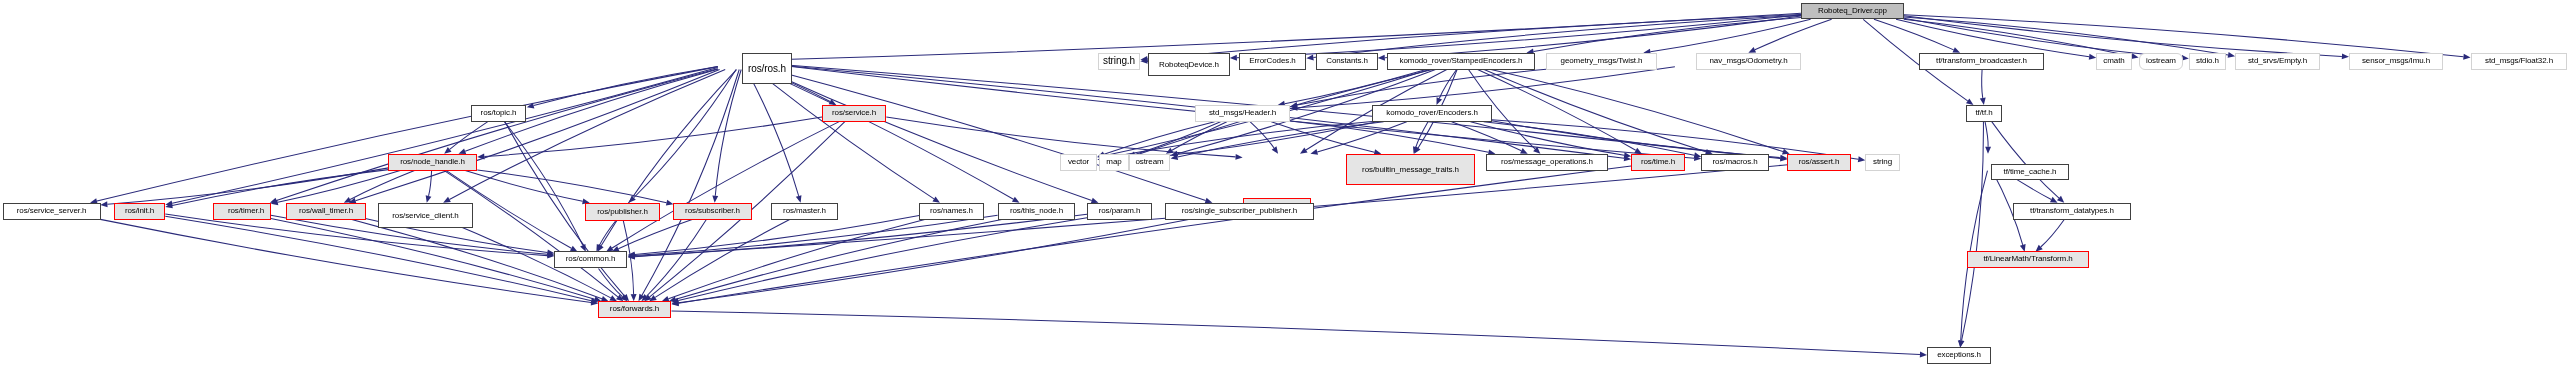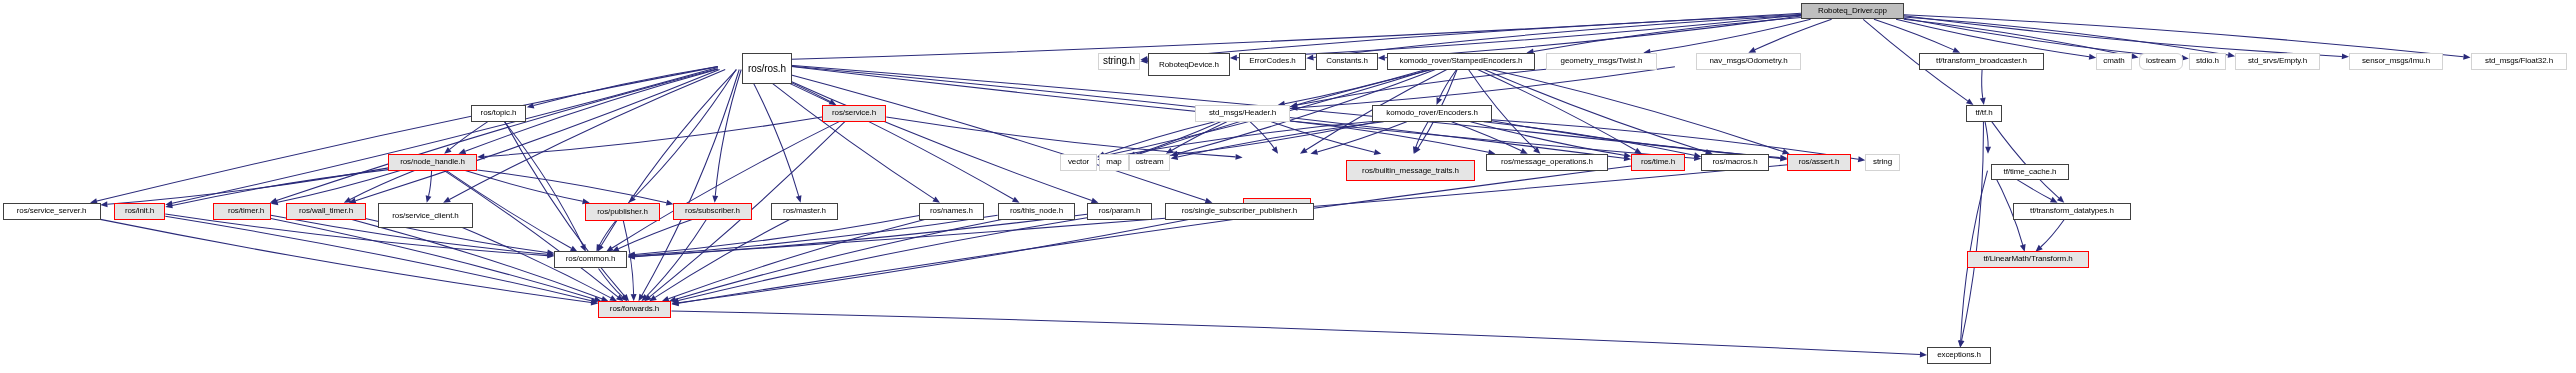--- a/index.html
+++ b/index.html
@@ -319,21 +319,21 @@
       <div class="node solid" style="left: 471px; top: 105px; width: 55px; height: 16.7px; font-size: 8px;">ros/topic.h</div>
       <div class="node red" style="left: 822px; top: 105px; width: 64px; height: 16.7px; font-size: 8px;">ros/service.h</div>
       <div class="node faint" style="left: 1195px; top: 105px; width: 95px; height: 16.7px; font-size: 8px;">std_msgs/Header.h</div>
       <div class="node solid" style="left: 1372px; top: 105px; width: 120px; height: 16.7px; font-size: 8px;">komodo_rover/Encoders.h</div>
       <div class="node solid" style="left: 1966px; top: 105px; width: 36px; height: 16.7px; font-size: 8px;">tf/tf.h</div>
       <div class="node red" style="left: 388px; top: 154px; width: 89px; height: 16.7px; font-size: 8px;">ros/node_handle.h</div>
       <div class="node faint" style="left: 1060px; top: 154px; width: 37px; height: 16.7px; font-size: 8px;">vector</div>
       <div class="node faint" style="left: 1099px; top: 154px; width: 30px; height: 16.7px; font-size: 8px;">map</div>
       <div class="node faint" style="left: 1129px; top: 154px; width: 41px; height: 16.7px; font-size: 8px;">ostream</div>
       <div class="node red" style="left: 1243px; top: 154px; width: 68px; height: 16.7px; font-size: 8px; margin-top: 44px;">ros/serialization.h</div>
-      <div class="node red" style="left: 1346px; top: 160px; width: 129px; height: 21px; font-size: 8px;">ros/builtin_message_traits.h</div>
+      <div class="node red" style="left: 1346px; top: 154px; width: 129px; height: 31px; font-size: 8px;">ros/builtin_message_traits.h</div>
       <div class="node solid" style="left: 1486px; top: 154px; width: 122px; height: 16.7px; font-size: 8px;">ros/message_operations.h</div>
       <div class="node red" style="left: 1631px; top: 154px; width: 54px; height: 16.7px; font-size: 8px;">ros/time.h</div>
       <div class="node solid" style="left: 1701px; top: 154px; width: 68px; height: 16.7px; font-size: 8px;">ros/macros.h</div>
       <div class="node red" style="left: 1787px; top: 154px; width: 64px; height: 16.7px; font-size: 8px;">ros/assert.h</div>
       <div class="node faint" style="left: 1865px; top: 154px; width: 35px; height: 16.7px; font-size: 8px;">string</div>
       <div class="node solid" style="left: 1950px; top: 164px; width: 78px; height: 16px; font-size: 8px; margin-left: 41px;">tf/time_cache.h</div>
       <div class="node solid" style="left: 2.6px; top: 203px; width: 98px; height: 16.7px; font-size: 8px;">ros/service_server.h</div>
       <div class="node red" style="left: 114px; top: 203px; width: 51px; height: 16.7px; font-size: 8px;">ros/init.h</div>
       <div class="node red" style="left: 213px; top: 203px; width: 58px; height: 16.7px; font-size: 8px; padding-left: 8px;">ros/timer.h</div>
       <div class="node red" style="left: 286px; top: 203px; width: 80px; height: 16.7px; font-size: 8px;">ros/wall_timer.h</div>

